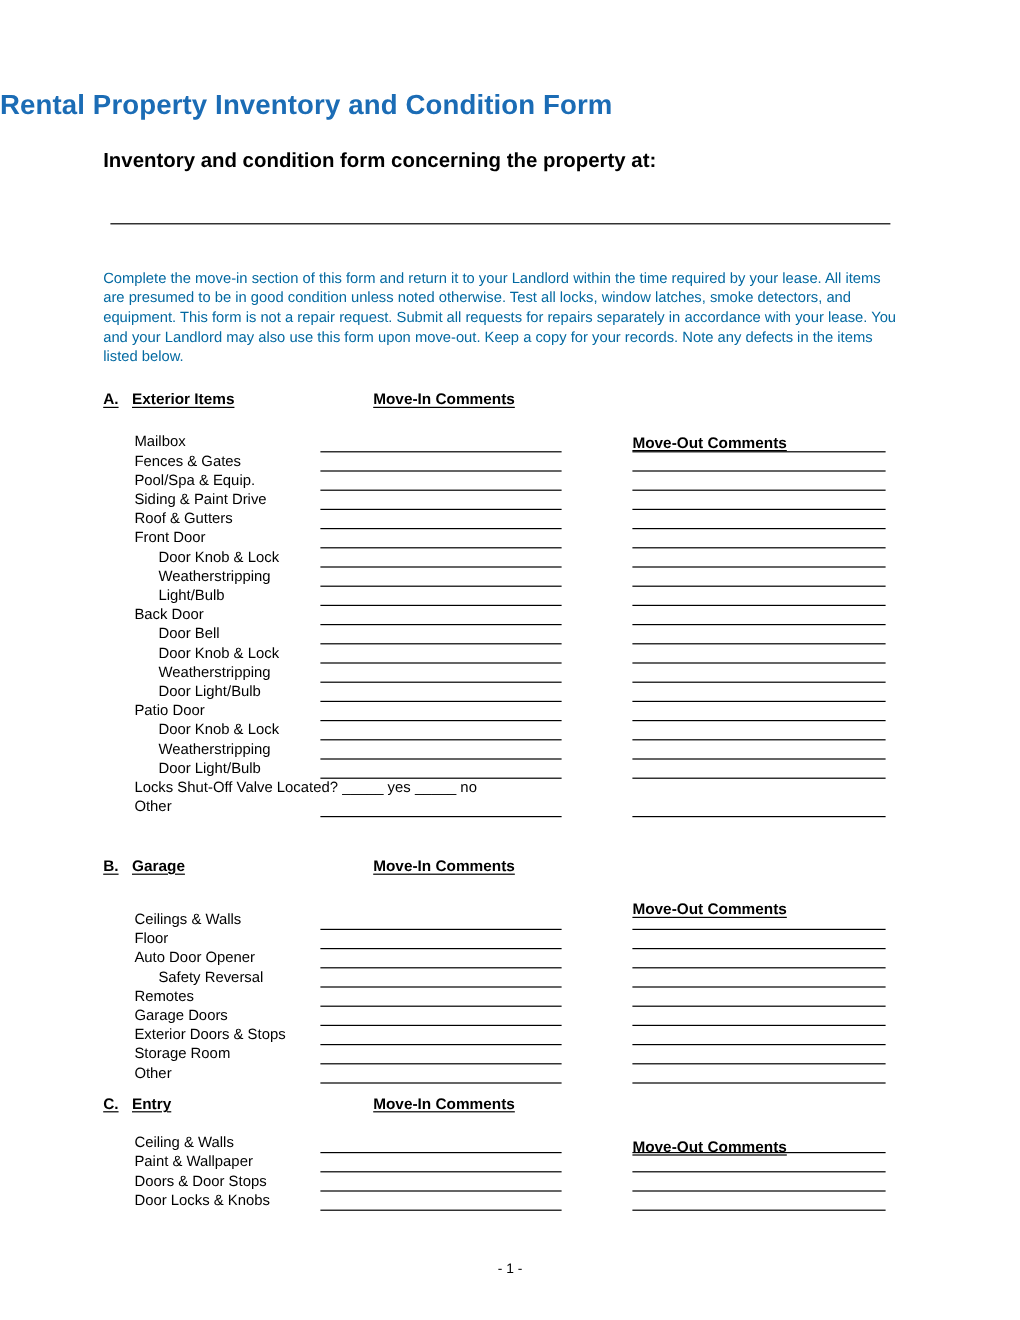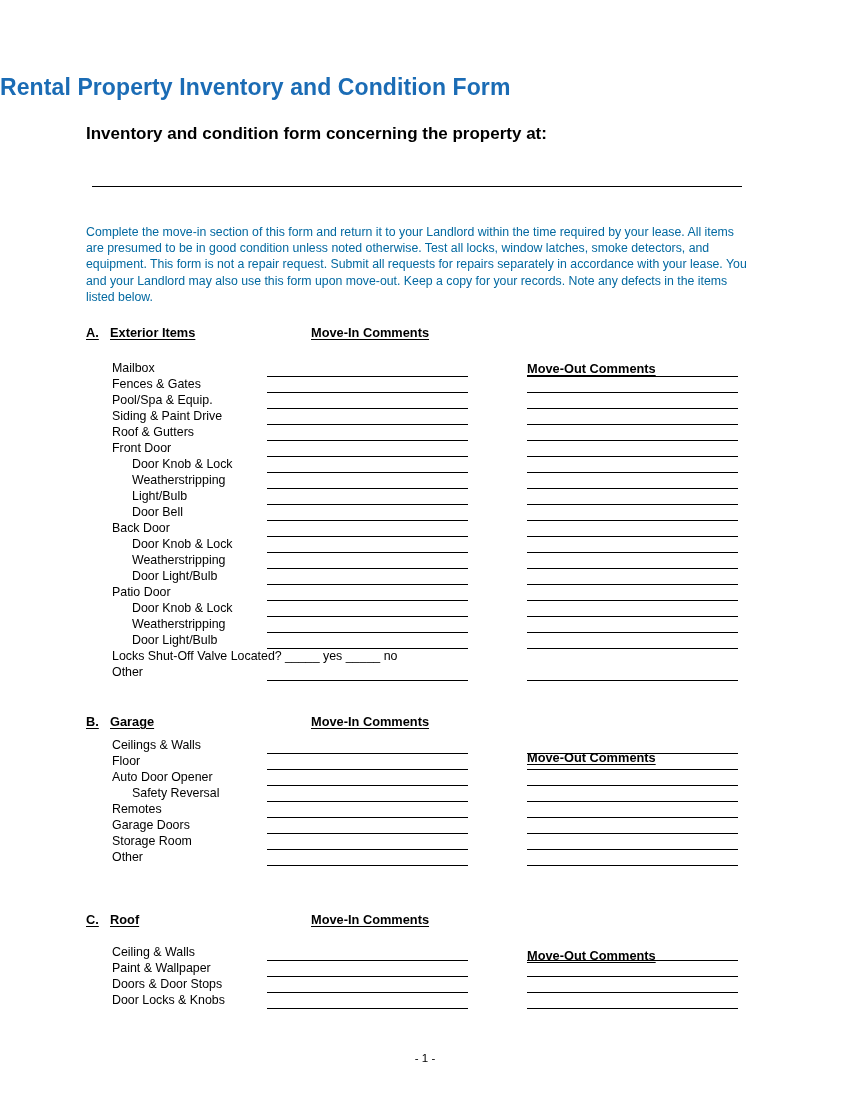--- a/index.html
+++ b/index.html
@@ -222,27 +222,27 @@
           <div class="row indent">
             <span class="row-label">Weatherstripping</span>
             <span class="blank-in"></span>
             <span class="blank-out"></span>
           </div>
           <div class="row indent">
             <span class="row-label">Light/Bulb</span>
             <span class="blank-in"></span>
             <span class="blank-out"></span>
           </div>
+          <div class="row">
+            <span class="row-label">Back Door</span>
+            <span class="blank-in"></span>
+            <span class="blank-out"></span>
+          </div>
           <div class="row indent">
             <span class="row-label">Door Bell</span>
-            <span class="blank-in"></span>
-            <span class="blank-out"></span>
-          </div>
-          <div class="row">
-            <span class="row-label">Back Door</span>
             <span class="blank-in"></span>
             <span class="blank-out"></span>
           </div>
           <div class="row indent">
             <span class="row-label">Door Knob &amp; Lock</span>
             <span class="blank-in"></span>
             <span class="blank-out"></span>
           </div>
           <div class="row indent">
             <span class="row-label">Weatherstripping</span>
@@ -284,21 +284,21 @@
           </div>
         </div>
       </div>
       <div class="section" style="top: 714px;">
         <div class="sec-head">
           <span class="sec-letter">B.</span>
           <span class="sec-name">Garage</span>
           <span class="col-head-in">Move-In Comments</span>
           <span class="col-head-out">Move-Out Comments</span>
         </div>
-        <div class="rows" style="margin-top: 4px;">
+        <div class="rows" style="margin-top: 25px;">
           <div class="row">
             <span class="row-label">Ceilings &amp; Walls</span>
             <span class="blank-in"></span>
             <span class="blank-out"></span>
           </div>
           <div class="row">
             <span class="row-label">Floor</span>
             <span class="blank-in"></span>
             <span class="blank-out"></span>
           </div>
@@ -312,39 +312,44 @@
             <span class="blank-in"></span>
             <span class="blank-out"></span>
           </div>
           <div class="row">
             <span class="row-label">Remotes</span>
             <span class="blank-in"></span>
             <span class="blank-out"></span>
           </div>
           <div class="row">
             <span class="row-label">Garage Doors</span>
+            <span class="blank-in"></span>
+            <span class="blank-out"></span>
+          </div>
+          <div class="row">
+            <span class="row-label">Exterior Doors &amp; Stops</span>
             <span class="blank-in"></span>
             <span class="blank-out"></span>
           </div>
           <div class="row">
             <span class="row-label">Storage Room</span>
             <span class="blank-in"></span>
             <span class="blank-out"></span>
           </div>
           <div class="row">
             <span class="row-label">Other</span>
             <span class="blank-in"></span>
             <span class="blank-out"></span>
           </div>
         </div>
       </div>
       <div class="section" style="top: 912px;">
         <div class="sec-head">
           <span class="sec-letter">C.</span>
-          <span class="sec-name">Roof</span>
+          <span class="sec-name">Entry</span>
           <span class="col-head-in">Move-In Comments</span>
           <span class="col-head-out">Move-Out Comments</span>
         </div>
         <div class="rows" style="margin-top: 13px; text-align: center;">
           <div class="row">
             <span class="row-label">Ceiling &amp; Walls</span>
             <span class="blank-in"></span>
             <span class="blank-out"></span>
           </div>
           <div class="row">

